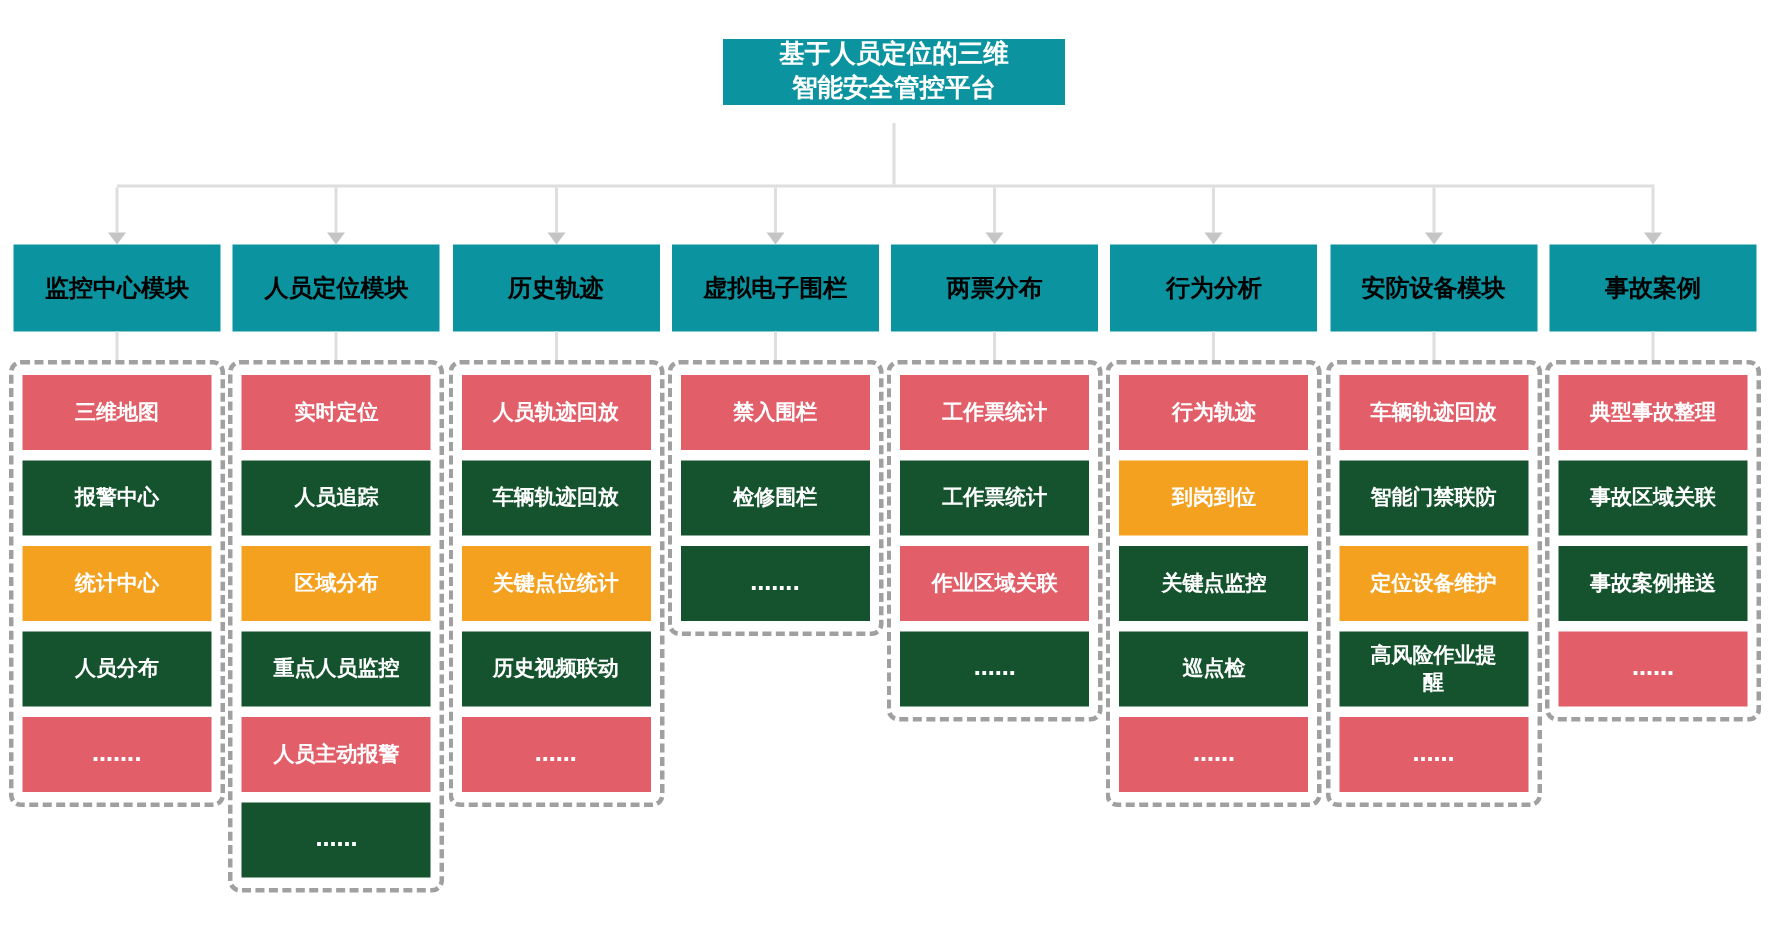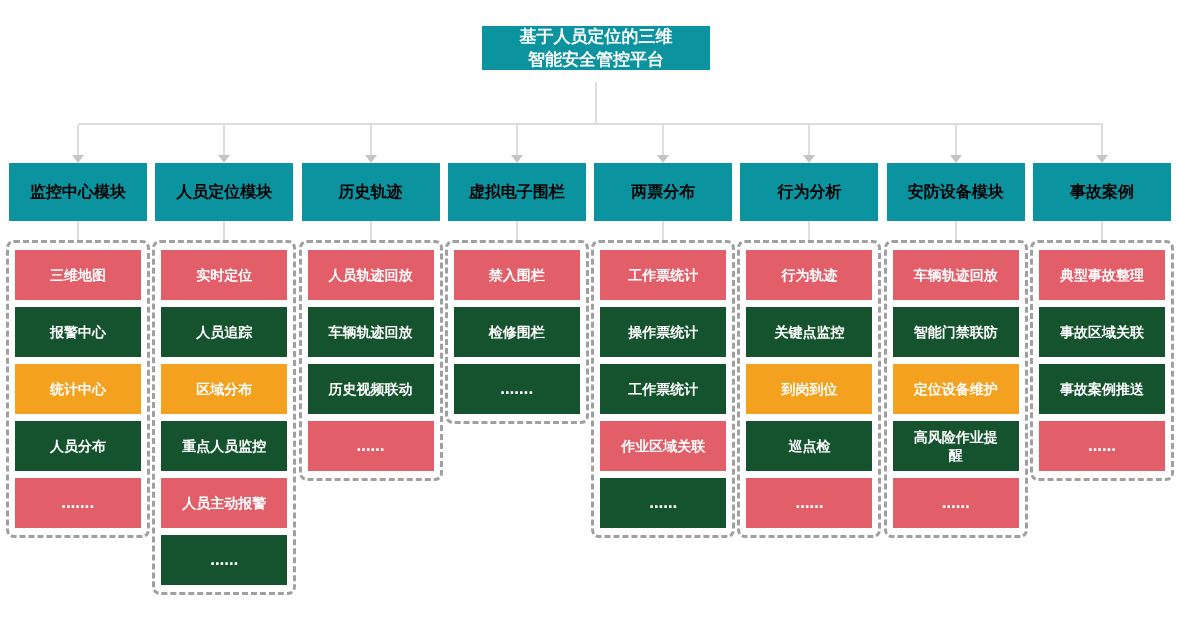--- a/index.html
+++ b/index.html
@@ -124,20 +124,23 @@
       <div class="link">
           <div class="link-line"></div>
         </div>
       <div class="dashed-container">
         <div class="item" data-color="red">
             <span class="item-label">人员轨迹回放</span>
           </div>
         <div class="item" data-color="teal">
             <span class="item-label">车辆轨迹回放</span>
           </div>
+        <div class="item" data-color="orange">
+            <span class="item-label">关键点位统计</span>
+          </div>
         <div class="item" data-color="teal">
             <span class="item-label">历史视频联动</span>
           </div>
         <div class="item" data-color="red">
             <span class="item-label">……</span>
           </div>
       </div>
     </div>
 
     <div class="column">
@@ -169,23 +172,20 @@
         </div>
       <div class="module-header">两票分布</div>
       <div class="link">
           <div class="link-line"></div>
         </div>
       <div class="dashed-container">
         <div class="item" data-color="red">
             <span class="item-label">工作票统计</span>
           </div>
         <div class="item" data-color="teal">
-            <span class="item-label">操作票统计</span>
-          </div>
-        <div class="item" data-color="teal">
             <span class="item-label">工作票统计</span>
           </div>
         <div class="item" data-color="red">
             <span class="item-label">作业区域关联</span>
           </div>
         <div class="item" data-color="teal">
             <span class="item-label">……</span>
           </div>
       </div>
     </div>
@@ -196,25 +196,25 @@
           <div class="drop-arrow"></div>
         </div>
       <div class="module-header">行为分析</div>
       <div class="link">
           <div class="link-line"></div>
         </div>
       <div class="dashed-container">
         <div class="item" data-color="red">
             <span class="item-label">行为轨迹</span>
           </div>
+        <div class="item" data-color="orange">
+            <span class="item-label">到岗到位</span>
+          </div>
         <div class="item" data-color="teal">
             <span class="item-label">关键点监控</span>
-          </div>
-        <div class="item" data-color="orange">
-            <span class="item-label">到岗到位</span>
           </div>
         <div class="item" data-color="teal">
             <span class="item-label">巡点检</span>
           </div>
         <div class="item" data-color="red">
             <span class="item-label">……</span>
           </div>
       </div>
     </div>
 

